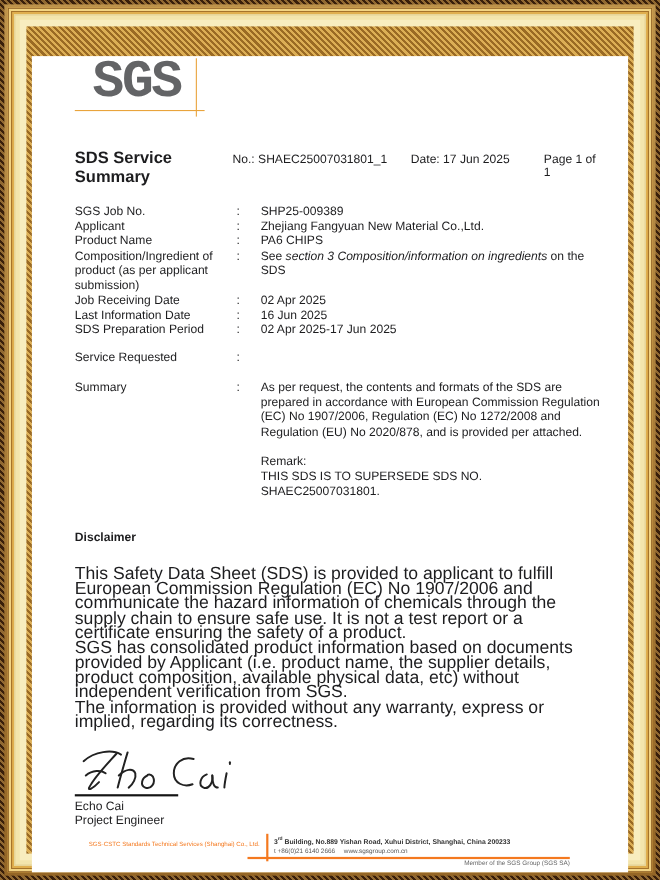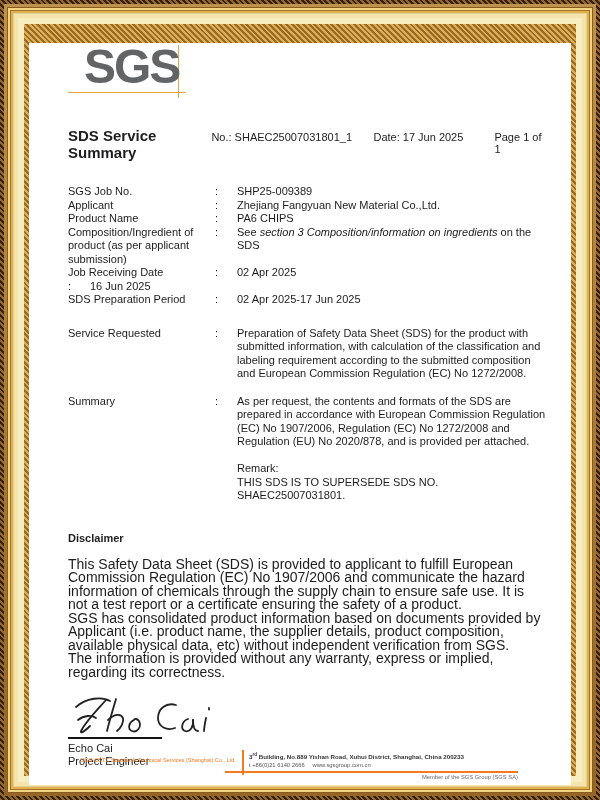--- a/index.html
+++ b/index.html
@@ -20,49 +20,49 @@
       box-shadow:inset 0 0 0 1px #e3d193, inset 0 0 0 5px #f3e5ac;
       padding:11px;box-sizing:border-box;}
   .f5{width:100%;height:100%;
       background:repeating-linear-gradient(45deg,#9a6a24 0 2px,#dcae55 2px 4px);
       padding:5px;box-sizing:border-box;}
 
   .content{position:relative;width:100%;height:100%;background:#fff;box-sizing:border-box;
            padding:0 24px 0 39px;color:#1d1d1f;}
 
   
-  .logo-wrap{position:relative;height:72px;margin-top:14px;}
+  .logo-wrap{position:relative;height:72px;margin-top:22px;font-family:Liberation Mono, monospace;}
   .logo-text{position:absolute;left:16px;top:0;font-size:48px;line-height:1;font-weight:bold;
              letter-spacing:-2px;color:#636466;}
   .cross-h{position:absolute;left:0;top:49px;width:118px;height:1px;background:#e9a43c;}
   .cross-v{position:absolute;left:110px;top:2px;width:1px;height:53px;background:#e9a43c;}
 
   
   .title-row{display:flex;align-items:baseline;margin-top:12px;gap:20px;}
   .doc-title{font-size:15px;font-weight:bold;width:132px;}
   .doc-no{font-size:11px;width:152px;}
   .doc-date{font-size:11px;width:108px;}
   .doc-page{font-size:11px;}
 
   
-  .fields{margin-top:24px;font-size:11px;line-height:13.5px;}
+  .fields{margin-top:17px;font-size:11px;line-height:13.5px;}
   .frow{display:flex;}
   .flabel{width:147px;}
   .fcolon{width:22px;}
   .fvalue{flex:1;}
   .ital{font-style:italic;}
 
   .sections{font-size:11px;line-height:13.5px;}
-  .sec{display:flex;margin-top:20px;}
+  .sec{display:flex;margin-top:11px;}
   .sec.second{margin-top:14px;}
   .sec-text{flex:1;white-space:pre-line;}
 
   
   .disc-head{margin-top:29px;font-size:11px;font-weight:bold;}
-  .disc-text{margin-top:14px;font-size:14px;line-height:13.5px;white-space:pre-line;}
+  .disc-text{margin-top:20px;font-size:16px;line-height:13.5px;white-space:pre-line;}
 
   
   .sig-block{margin-top:14px;}
   .sig-svg{display:block;margin-left:0;}
   .sig-line{width:94px;height:2px;background:#141414;margin-top:2px;}
   .sig-name{font-size:11px;line-height:13px;margin-top:3px;}
   .sig-title{font-size:11px;line-height:13px;}
 
   
   .footer{position:absolute;left:39px;right:24px;bottom:6px;height:32px;font-family:"Liberation Sans",sans-serif;}
@@ -121,35 +121,35 @@
             <span class="flabel">Composition/Ingredient of product (as per applicant submission)</span>
             <span class="fcolon">:</span>
             <span class="fvalue"><span>See </span><span class="ital">section 3 Composition/information on ingredients</span><span> on the SDS</span></span>
           </div>
           <div class="frow">
             <span class="flabel">Job Receiving Date</span>
             <span class="fcolon">:</span>
             <span class="fvalue">02 Apr 2025</span>
           </div>
           <div class="frow">
+            <span class="flabel">Last Information Date</span>
             <span class="fcolon">:</span>
             <span class="fvalue">16 Jun 2025</span>
           </div>
           <div class="frow">
             <span class="flabel">SDS Preparation Period</span>
             <span class="fcolon">:</span>
             <span class="fvalue">02 Apr 2025-17 Jun 2025</span>
           </div>
         </div>
 
         <div class="sections">
           <div class="sec">
             <span class="flabel">Service Requested</span>
             <span class="fcolon">:</span>
-            <span class="sec-text">Preparation of Safety Data Sheet (SDS) for the product with submitted information, with calculation of the classification and labeling requirement according to the submitted composition and European Commission Regulation (EC) No 1272/2008.</span>
           </div>
           <div class="sec second">
             <span class="flabel">Summary</span>
             <span class="fcolon">:</span>
             <span class="sec-text">As per request, the contents and formats of the SDS are prepared in accordance with European Commission Regulation (EC) No 1907/2006, Regulation (EC) No 1272/2008 and Regulation (EU) No 2020/878, and is provided per attached.
 
 Remark:
 THIS SDS IS TO SUPERSEDE SDS NO. SHAEC25007031801.</span>
           </div>
         </div>

